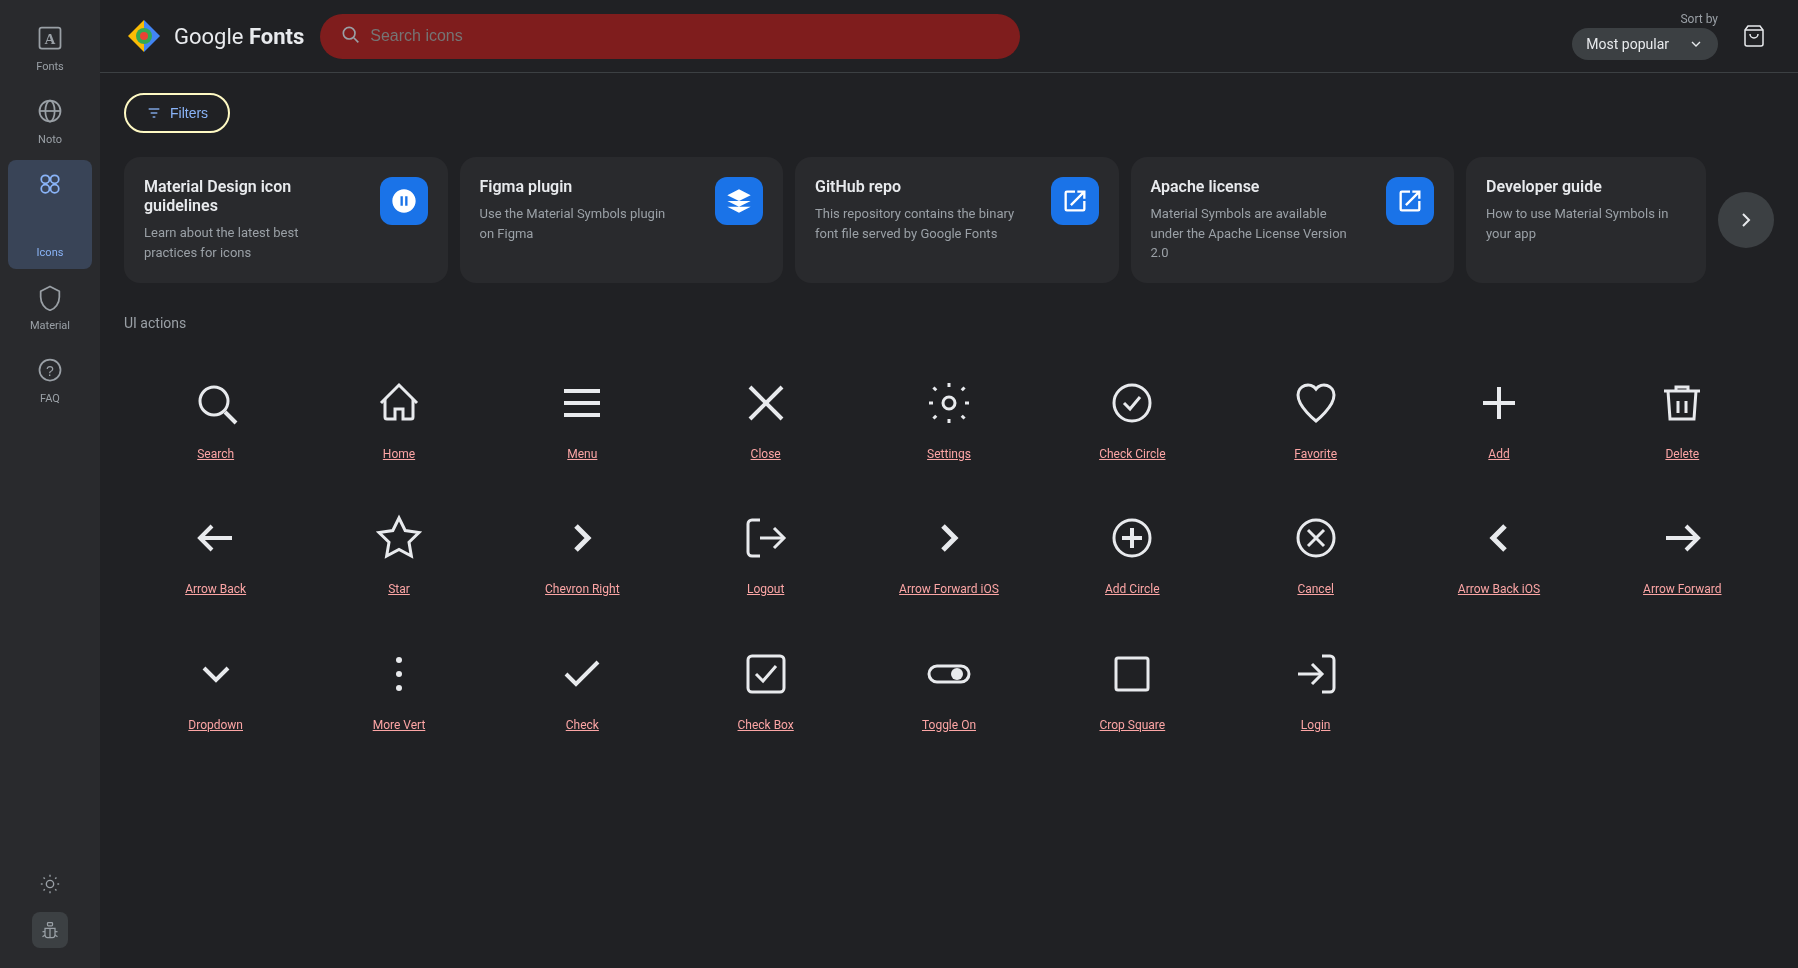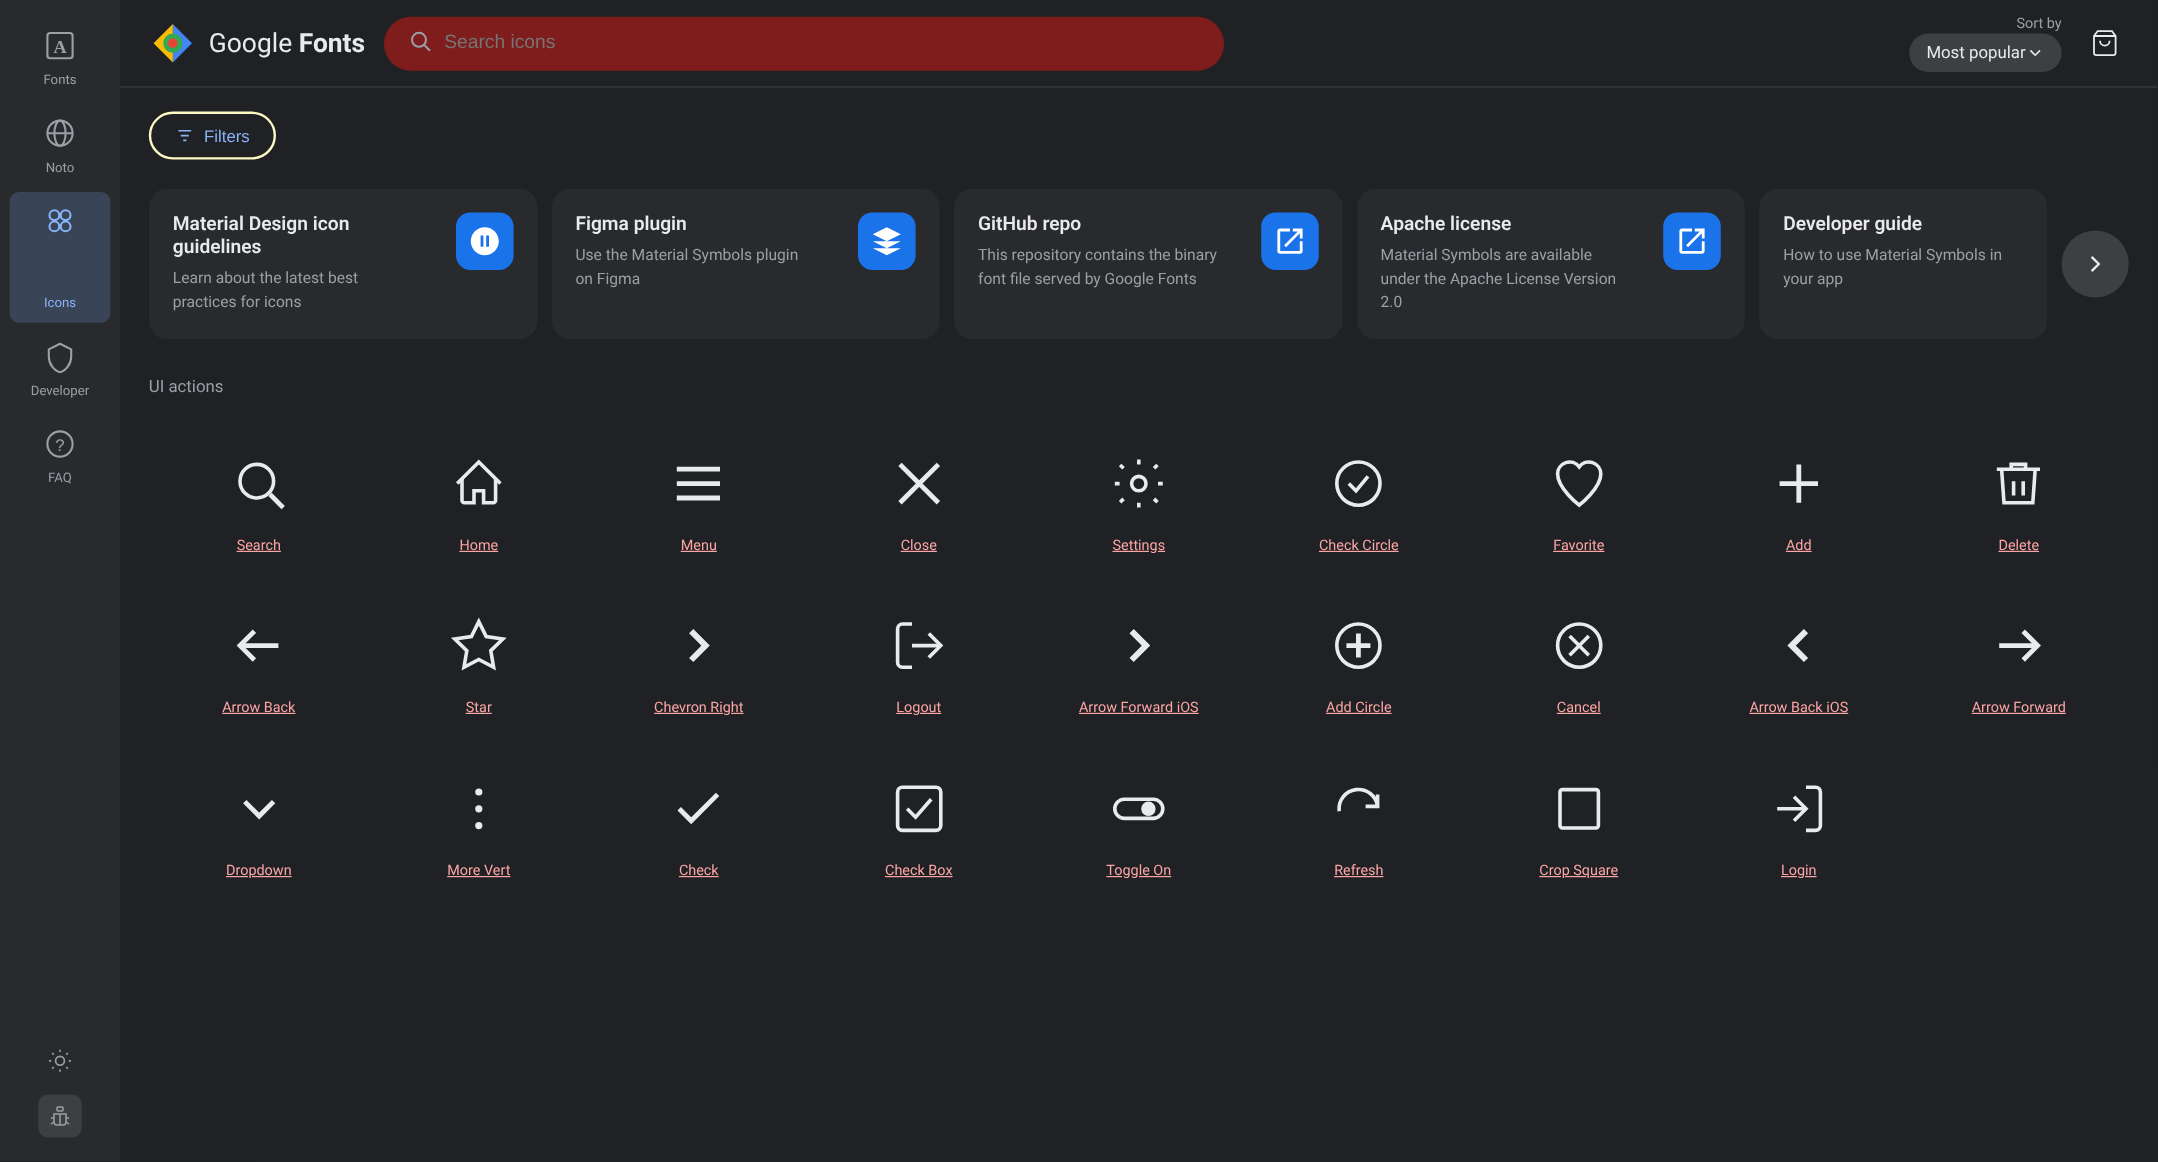--- a/index.html
+++ b/index.html
@@ -130,21 +130,21 @@
     .header-right {
       margin-left: auto;
       display: flex;
       align-items: center;
       gap: 16px;
     }
     .sort-label { font-size: 12px; color: #9aa0a6; }
     .sort-select {
       display: flex;
       align-items: center;
-      gap: 0;
+      gap: 19px;
       background: #3c4043;
       border-radius: 20px;
       padding: 8px 14px;
       cursor: pointer;
       font-size: 14px;
       color: #e8eaed;
     }
     .cart-btn {
       width: 40px;
       height: 40px;
@@ -331,21 +331,21 @@
     </div>
     <span class="sidebar-label" style="color:#8ab4f8">Icons</span>
   </div>
 
   <div class="sidebar-item">
     <div class="sidebar-icon">
       <svg width="28" height="28" viewBox="0 0 24 24" fill="none">
         <path d="M12 3L4 7v5c0 5.25 3.5 10.15 8 11.35C16.5 22.15 20 17.25 20 12V7L12 3z" stroke="#9aa0a6" stroke-width="1.5" stroke-linejoin="round"></path>
       </svg>
     </div>
-    <span class="sidebar-label">Developer</span>
+    <span class="sidebar-label">Material</span>
   </div>
 
   <div class="sidebar-item">
     <div class="sidebar-icon">
       <svg width="28" height="28" viewBox="0 0 24 24" fill="none">
         <circle cx="12" cy="12" r="9" stroke="#9aa0a6" stroke-width="1.5"></circle>
         <text x="12" y="17" text-anchor="middle" font-size="12" fill="#9aa0a6" stroke="none" font-family="Arial">?</text>
       </svg>
     </div>
     <span class="sidebar-label">FAQ</span>
@@ -738,29 +738,20 @@
       <div class="icon-cell">
         <div class="icon-symbol">
           <svg class="icon-svg" viewBox="0 0 24 24">
             <rect x="2" y="8" width="20" height="8" rx="4"></rect>
             <circle cx="16" cy="12" r="3" fill="#e8eaed" stroke="none"></circle>
           </svg>
         </div>
         <span class="icon-name">Toggle On</span>
       </div>
 
-      <div class="icon-cell">
-        <div class="icon-symbol">
-          <svg class="icon-svg" viewBox="0 0 24 24">
-            <path d="M20 11A8 8 0 104 13"></path>
-            <polyline points="20 6 20 11 15 11"></polyline>
-          </svg>
-        </div>
-        <span class="icon-name">Refresh</span>
-      </div>
 
       <div class="icon-cell">
         <div class="icon-symbol">
           <svg class="icon-svg" viewBox="0 0 24 24">
               <rect x="4" y="4" width="16" height="16" rx="1"></rect>
             </svg>
         </div>
         <span class="icon-name">Crop Square</span>
       </div>
 

